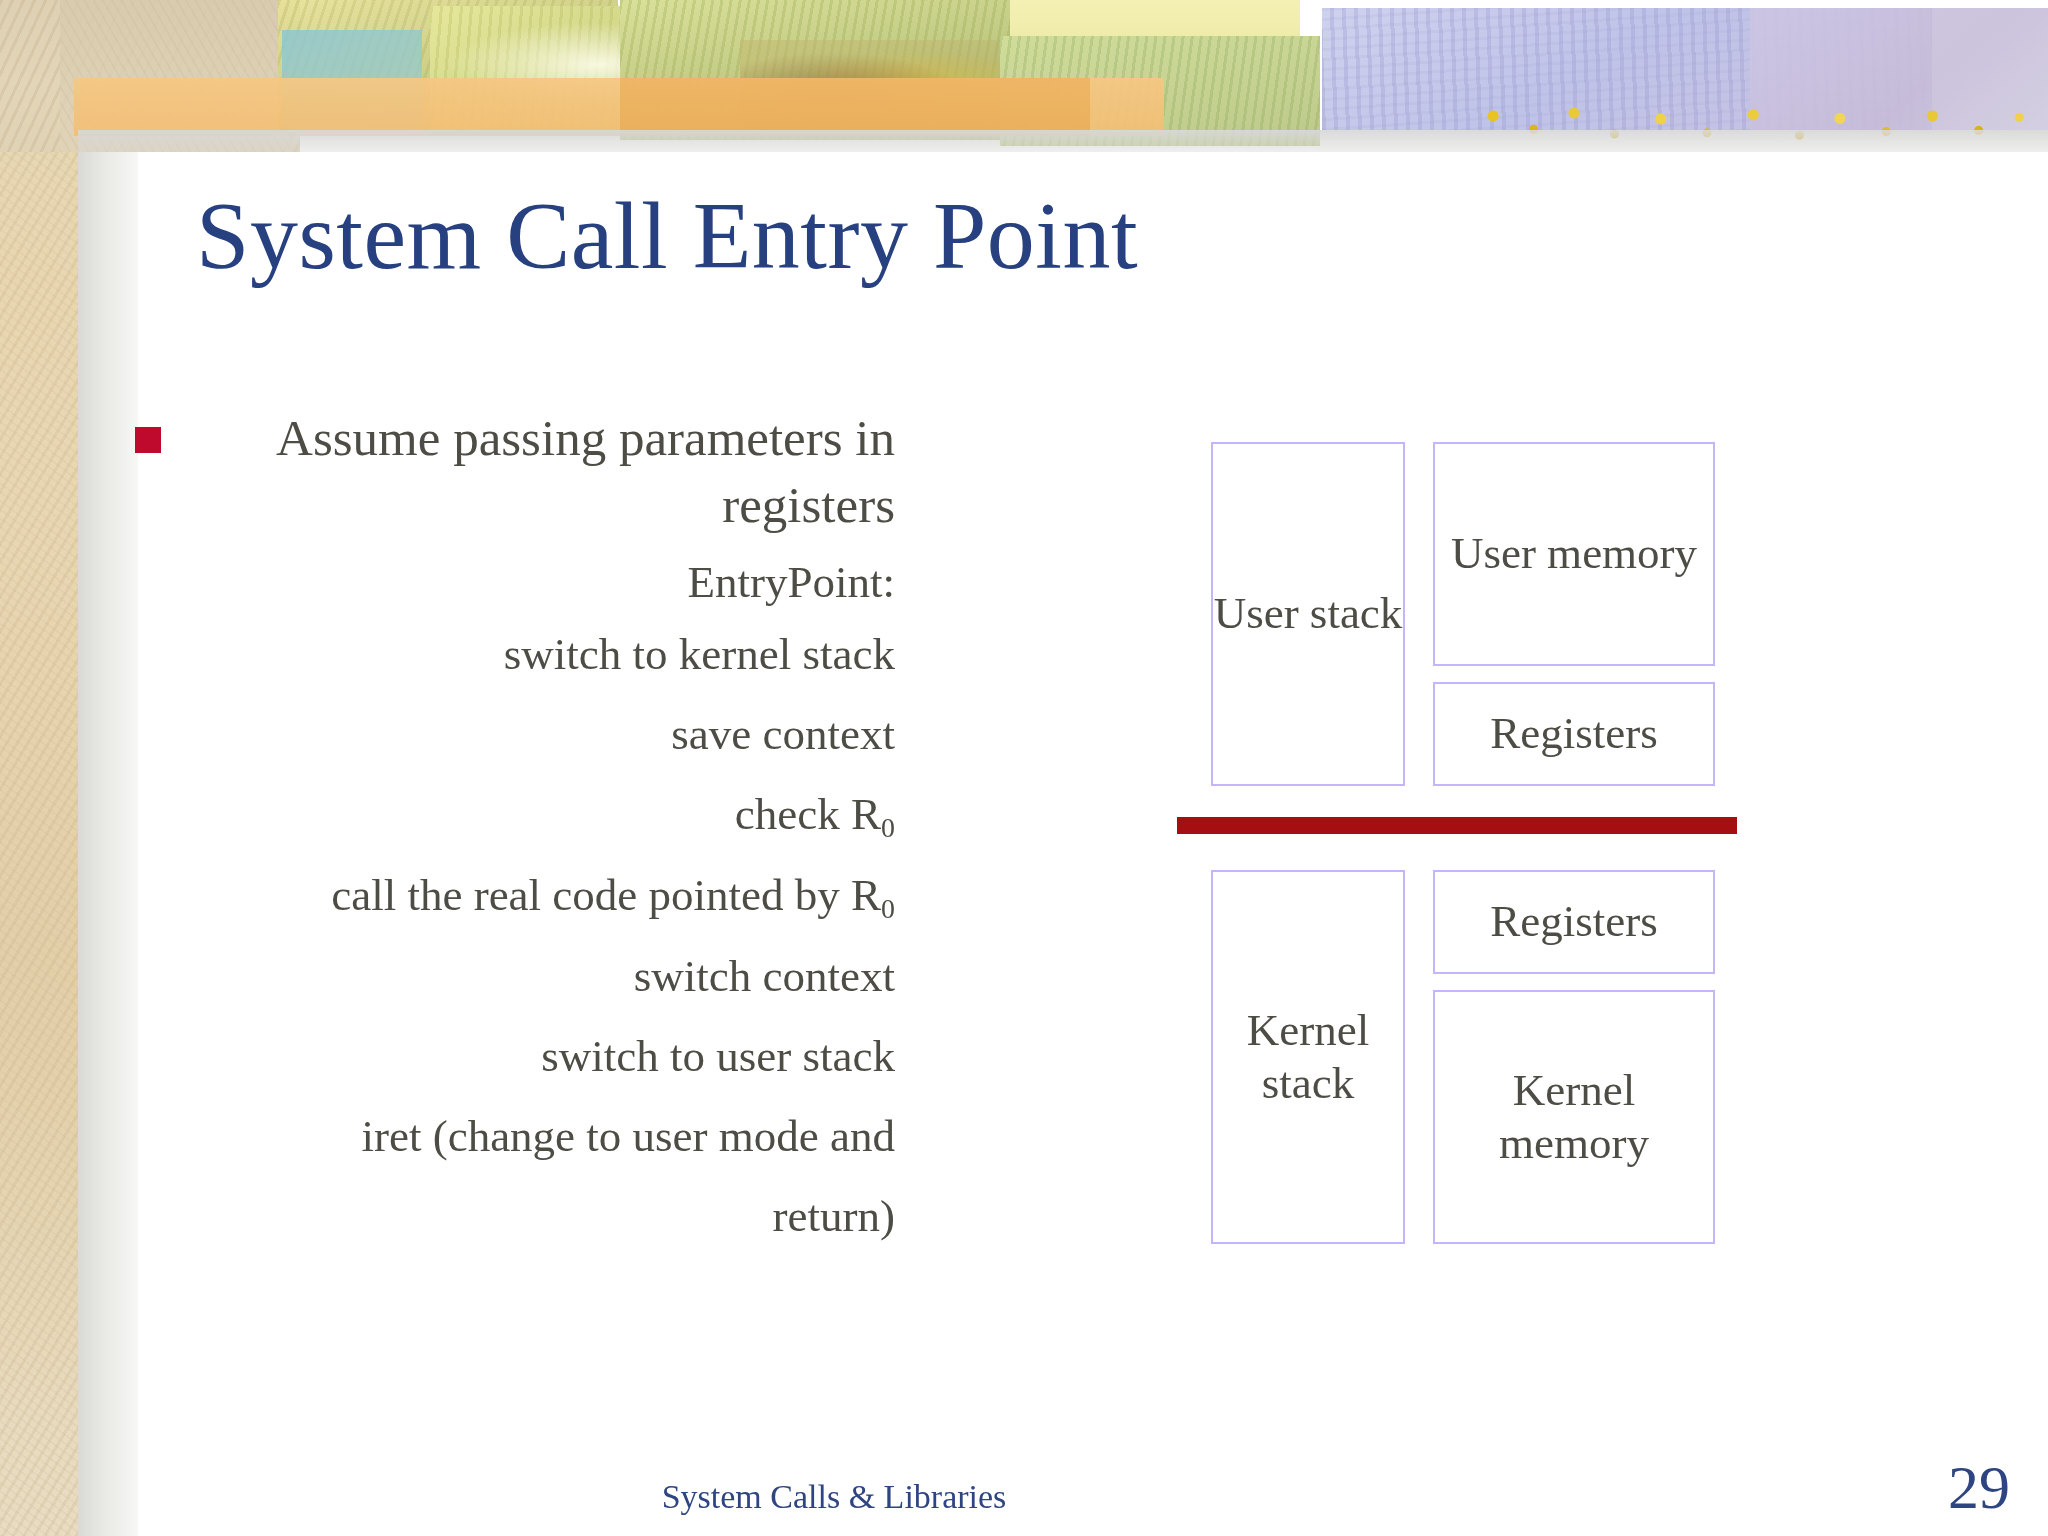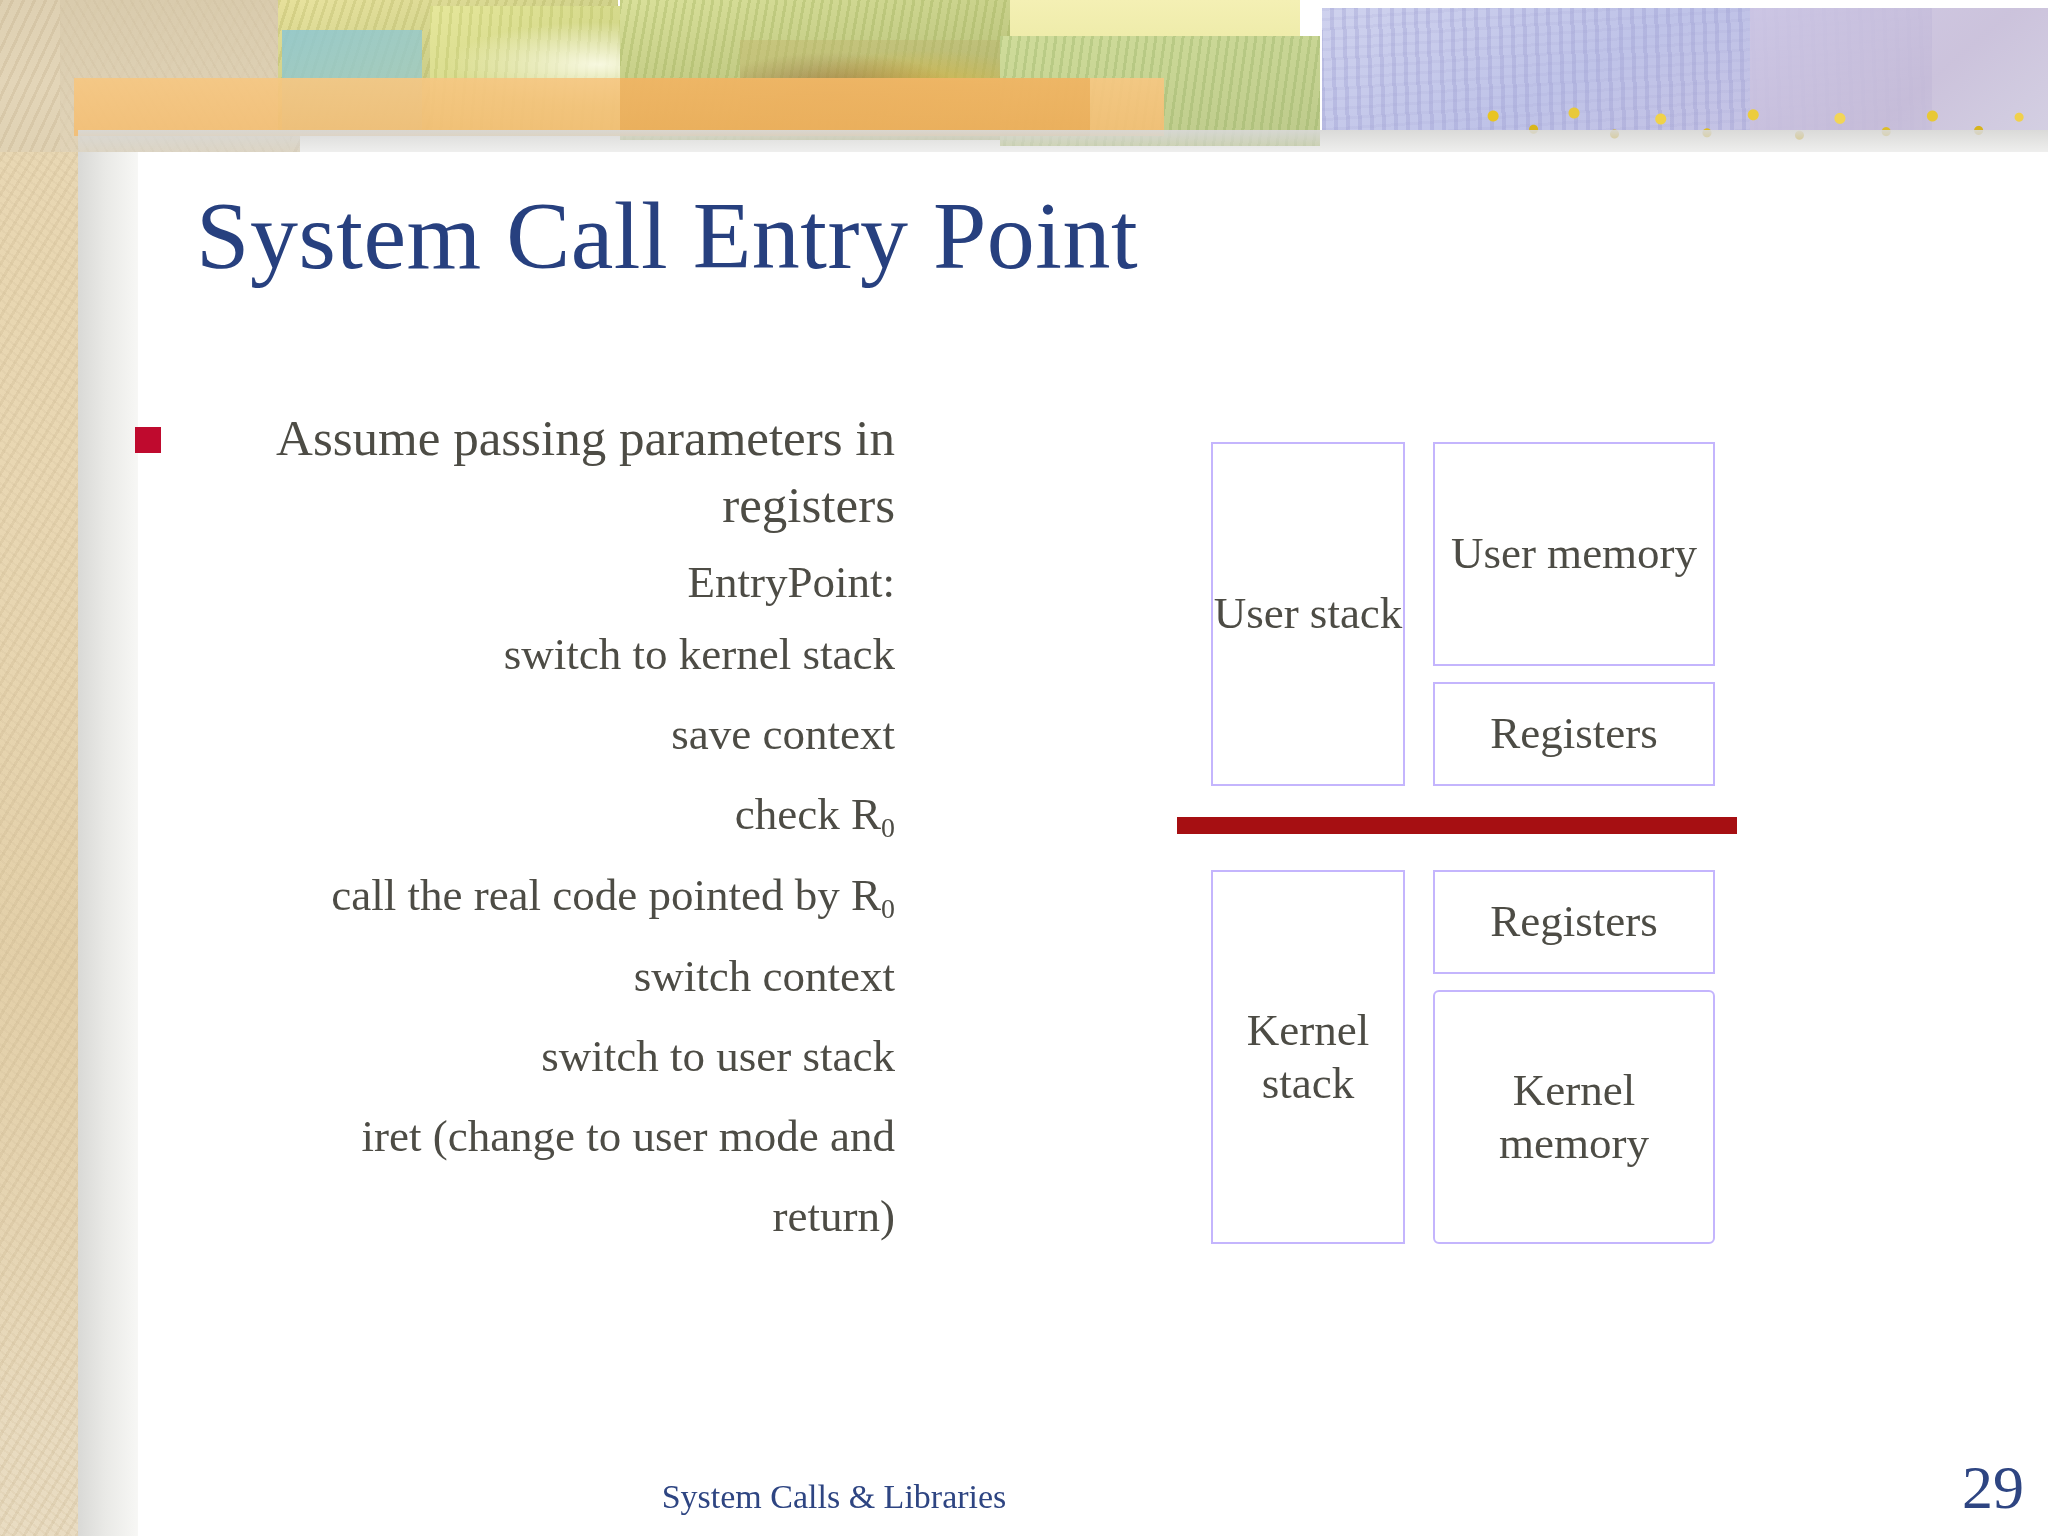--- a/index.html
+++ b/index.html
@@ -230,35 +230,35 @@
   .red-divider {
     position: absolute;
     left: -6px;
     top: 375px;
     width: 560px;
     height: 17px;
     background: #a60f12;
   }
   .box-kernel-stack  { left: 0px;   top: 428px; width: 190px; height: 370px; }
   .box-kernel-regs   { left: 222px; top: 428px; width: 278px; height: 100px; }
-  .box-kernel-memory { left: 222px; top: 548px; width: 278px; height: 250px; border-radius: 6px; }
+  .box-kernel-memory { left: 222px; top: 548px; width: 278px; height: 250px; }
 
   
   .footer-text {
     position: absolute;
     left: 0;
     top: 1478px;
     width: 1668px;
     text-align: center;
     font-size: 34px;
     color: #2e4582;
   }
   .page-number {
     position: absolute;
-    right: 24px;
+    right: 38px;
     top: 1452px;
     font-size: 62px;
     color: #2e4582;
   }
 </style>
 </head>
 <body>
 
 <div id="slide">
 

